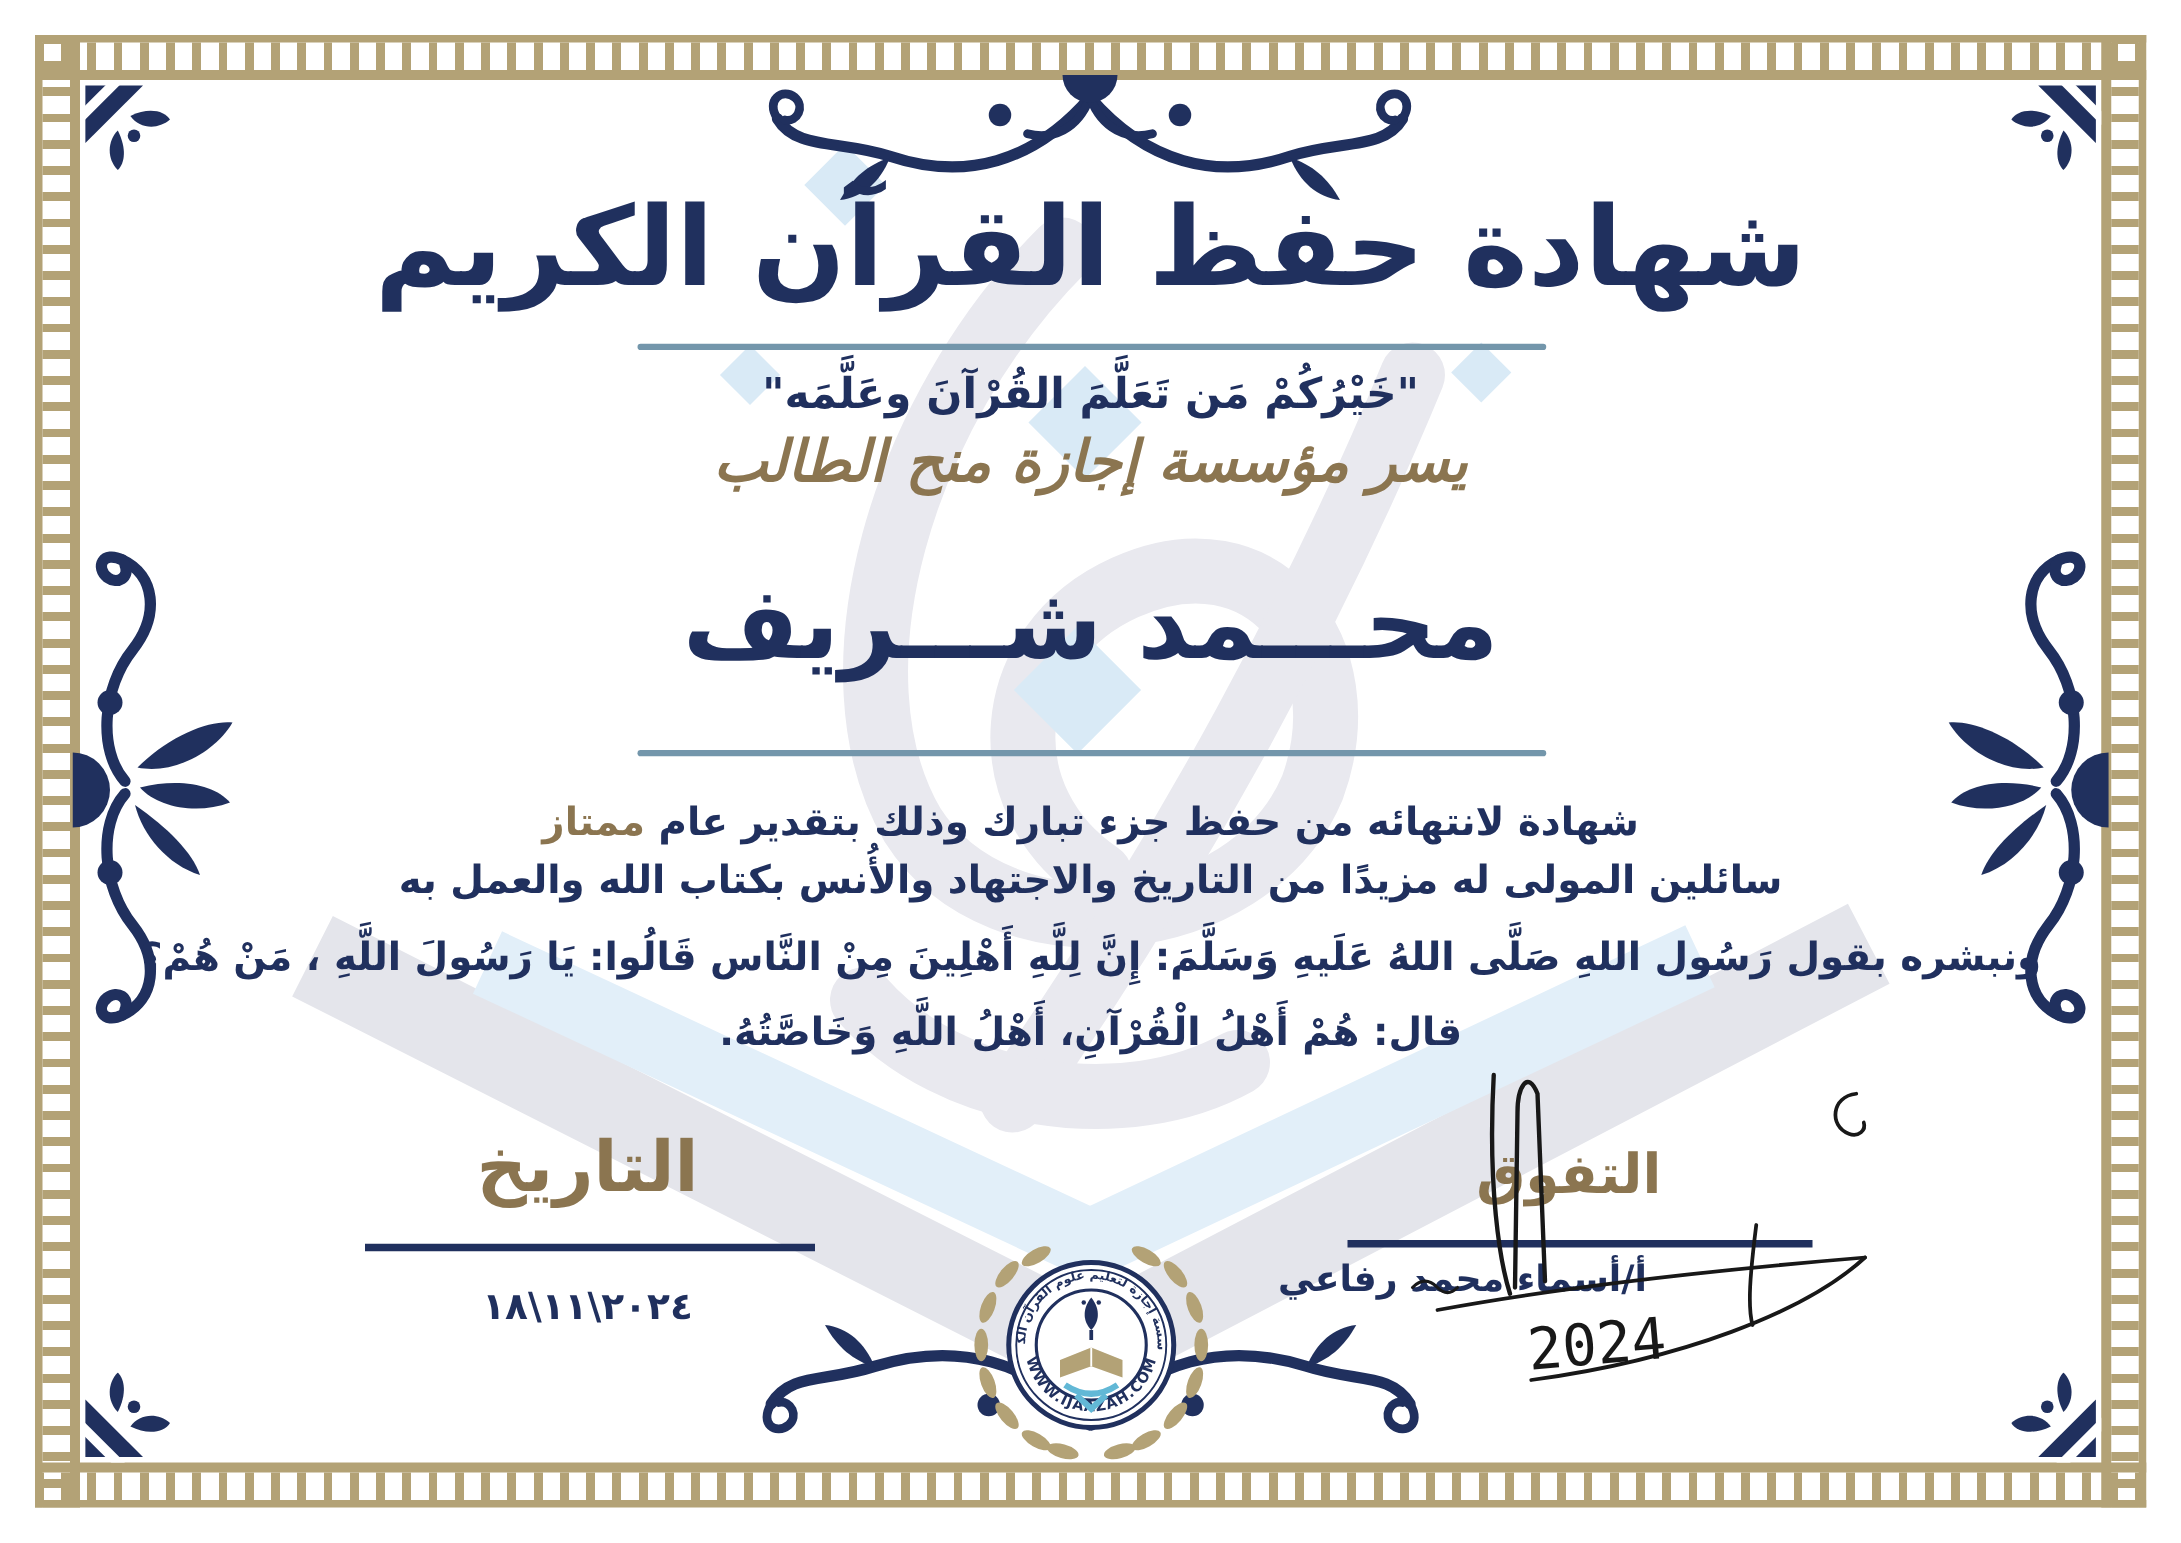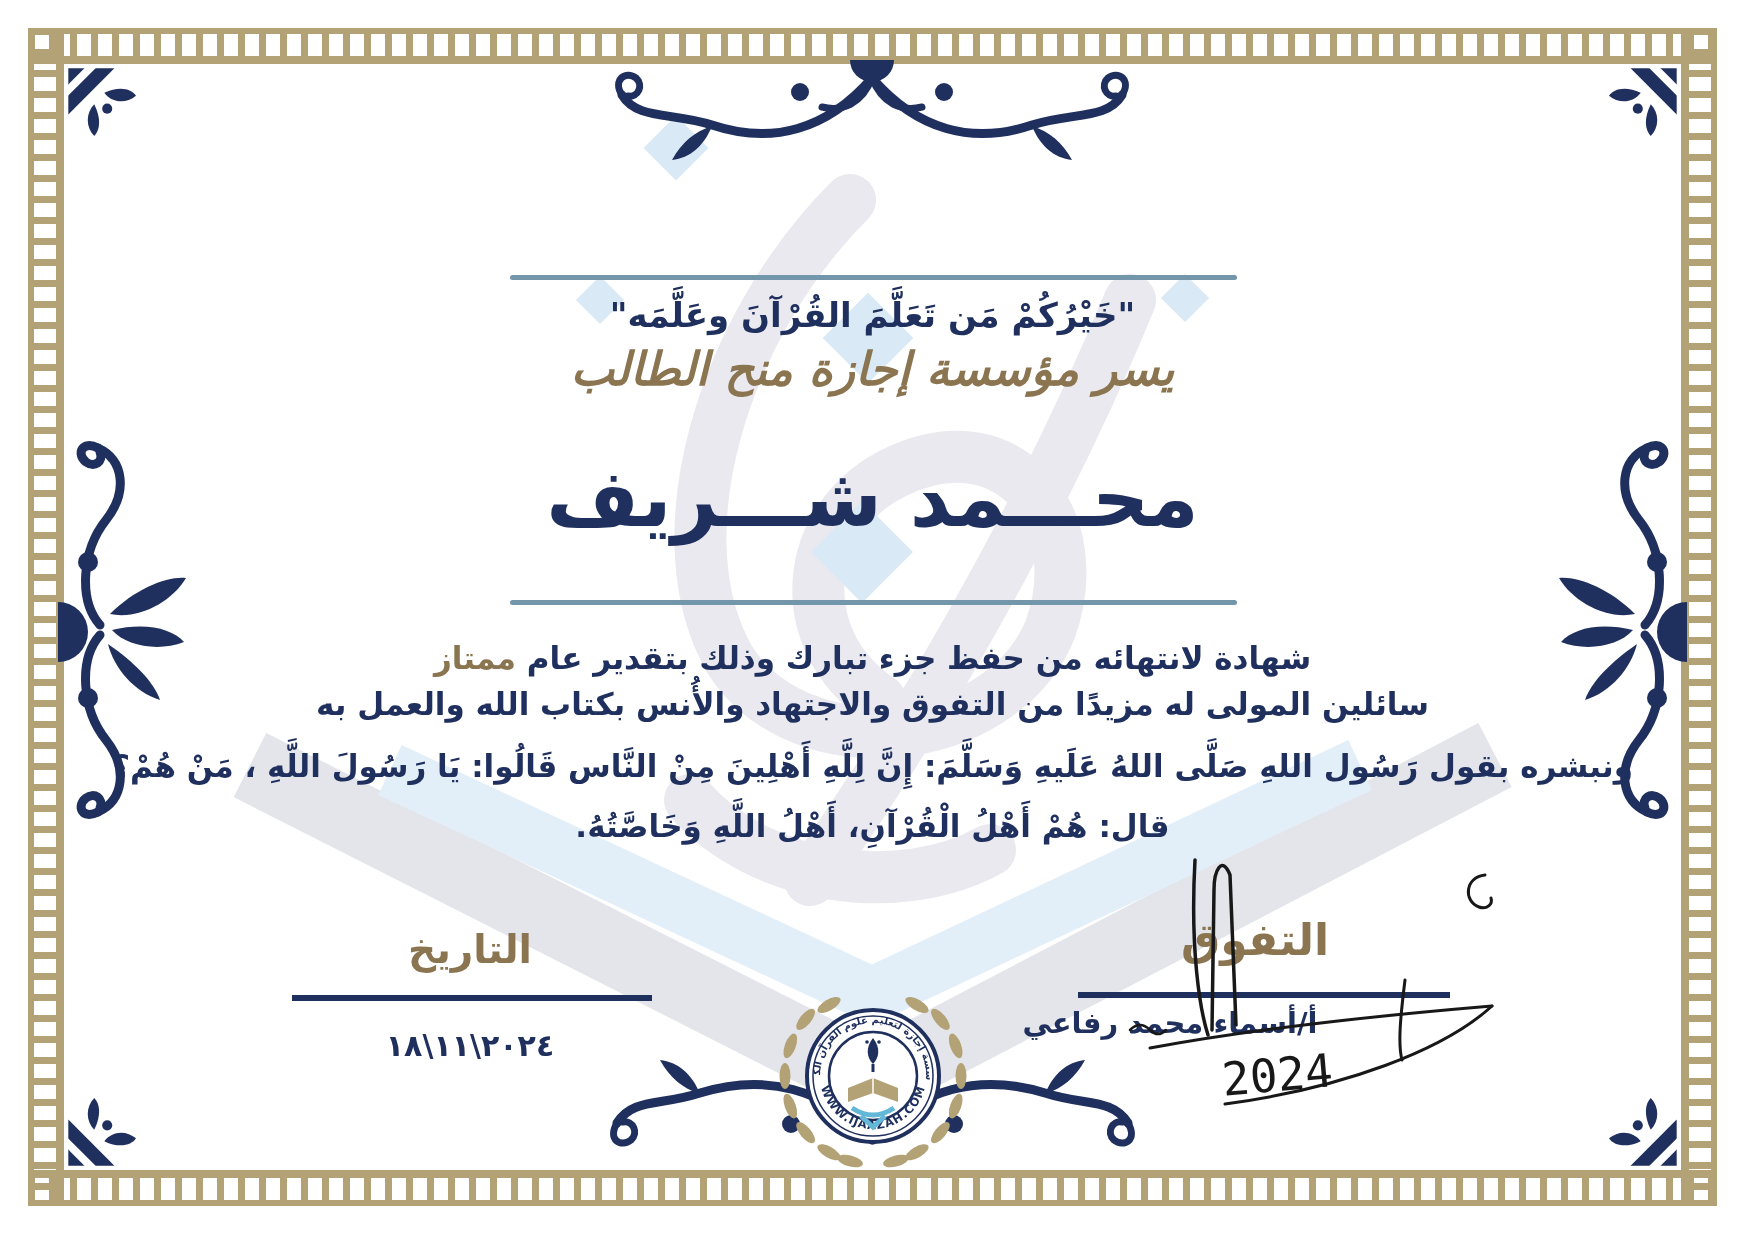--- a/index.html
+++ b/index.html
@@ -57,21 +57,21 @@
   .dv2{top:600px;left:510px;width:727px;}
   .hadith{top:295px;font-size:34px;font-weight:700;z-index:4;}
   .intro{top:342px;font-size:46px;font-weight:700;font-style:italic;color:#8b7550;z-index:4;}
   .sname{top:452px;font-size:80px;font-weight:700;z-index:4;}
   .bodyline{font-weight:700;font-size:31px;z-index:4;}
   .b1{top:640px;} .b2{top:686px;} .b3{top:748px;} .b4{top:808px;}
   .grade{color:#8b7550;}
   .closing{top:862px;font-size:48px;font-weight:700;color:#8b7550;z-index:4;}
   .teacher{top:938px;font-size:30px;font-weight:700;z-index:4;}
 
-  .datelabel{top:902px;left:300px;width:340px;text-align:center;font-size:39px;font-weight:700;color:#8b7550;z-index:4;margin-top:25px;}
+  .datelabel{top:902px;left:300px;width:340px;text-align:center;font-size:56px;font-weight:700;color:#8b7550;z-index:4;}
   .dateline{top:995px;left:292px;width:360px;height:6px;background:#20305e;z-index:4;}
   .datevalue{top:1012px;left:300px;width:340px;text-align:center;font-size:30px;font-weight:700;z-index:4;margin-top:16px;}
 
   .dirlabel{top:914px;left:1110px;width:290px;text-align:center;font-size:44px;font-weight:700;color:#8b7550;z-index:4;}
   .dirline{top:992px;left:1078px;width:372px;height:6px;background:#20305e;z-index:4;}
   .dirname{top:1006px;left:1000px;width:340px;text-align:center;font-size:29px;font-weight:700;z-index:4;}
   .sig{position:absolute;left:1100px;top:830px;width:420px;height:300px;z-index:5;}
   .sigyear{top:1048px;left:1222px;font-size:46px;color:#181818;transform:rotate(-5deg);
     font-family:"DejaVu Sans Mono",monospace;z-index:5;position:absolute;}
 
@@ -244,31 +244,32 @@
       <circle cx="99" cy="46" r="1.8" fill="#20305e"></circle>
       <circle cx="111" cy="46" r="1.8" fill="#20305e"></circle>
       <path d="M105,68 v8" stroke="#20305e" stroke-width="3"></path>
       <path d="M80,92 L105,82 L130,92 L130,106 L105,97 L80,106 Z" fill="#b3a276"></path>
       <path d="M105,82 V97" stroke="#fff" stroke-width="1.5"></path>
       <path d="M84,112 Q105,126 126,112" stroke="#62b8d6" stroke-width="5" fill="none"></path>
       <path d="M93,120 L105,131 L117,120" stroke="#62b8d6" stroke-width="5" fill="none"></path>
     </g>
   </svg>
 
+  <div class="abs ctr title" dir="rtl">شهادة حفظ القرآن الكريم</div>
   <div class="divider dv1"></div>
   <div class="abs ctr hadith" dir="rtl">"خَيْرُكُمْ مَن تَعَلَّمَ القُرْآنَ وعَلَّمَه"</div>
   <div class="abs ctr intro" dir="rtl">يسر مؤسسة إجازة منح الطالب</div>
   <div class="abs ctr sname" dir="rtl">محـــمد شـــريف</div>
   <div class="divider dv2"></div>
 
   <div class="abs ctr bodyline b1" dir="rtl">
     <span>شهادة لانتهائه من حفظ جزء تبارك وذلك بتقدير عام</span>
     <span class="grade">ممتاز</span>
   </div>
-  <div class="abs ctr bodyline b2" dir="rtl">سائلين المولى له مزيدًا من التفوق والاجتهاد والأُنس بكتاب الله والعمل به</div>
+  <div class="abs ctr bodyline b2" dir="rtl">سائلين المولى له مزيدًا من التاريخ والاجتهاد والأُنس بكتاب الله والعمل به</div>
   <div class="abs ctr bodyline b3" dir="rtl">ونبشره بقول رَسُول اللهِ صَلَّى اللهُ عَلَيهِ وَسَلَّمَ: إِنَّ لِلَّهِ أَهْلِينَ مِنْ النَّاس قَالُوا: يَا رَسُولَ اللَّهِ ، مَنْ هُمْ؟</div>
   <div class="abs ctr bodyline b4" dir="rtl">قال: هُمْ أَهْلُ الْقُرْآنِ، أَهْلُ اللَّهِ وَخَاصَّتُهُ.</div>
 
 
   <div class="abs datelabel" dir="rtl">التاريخ</div>
   <div class="abs dateline"></div>
   <div class="abs datevalue" dir="ltr">٢٠٢٤\١١\١٨</div>
 
   <div class="abs dirlabel" dir="rtl">التفوق</div>
   <div class="abs dirline"></div>

